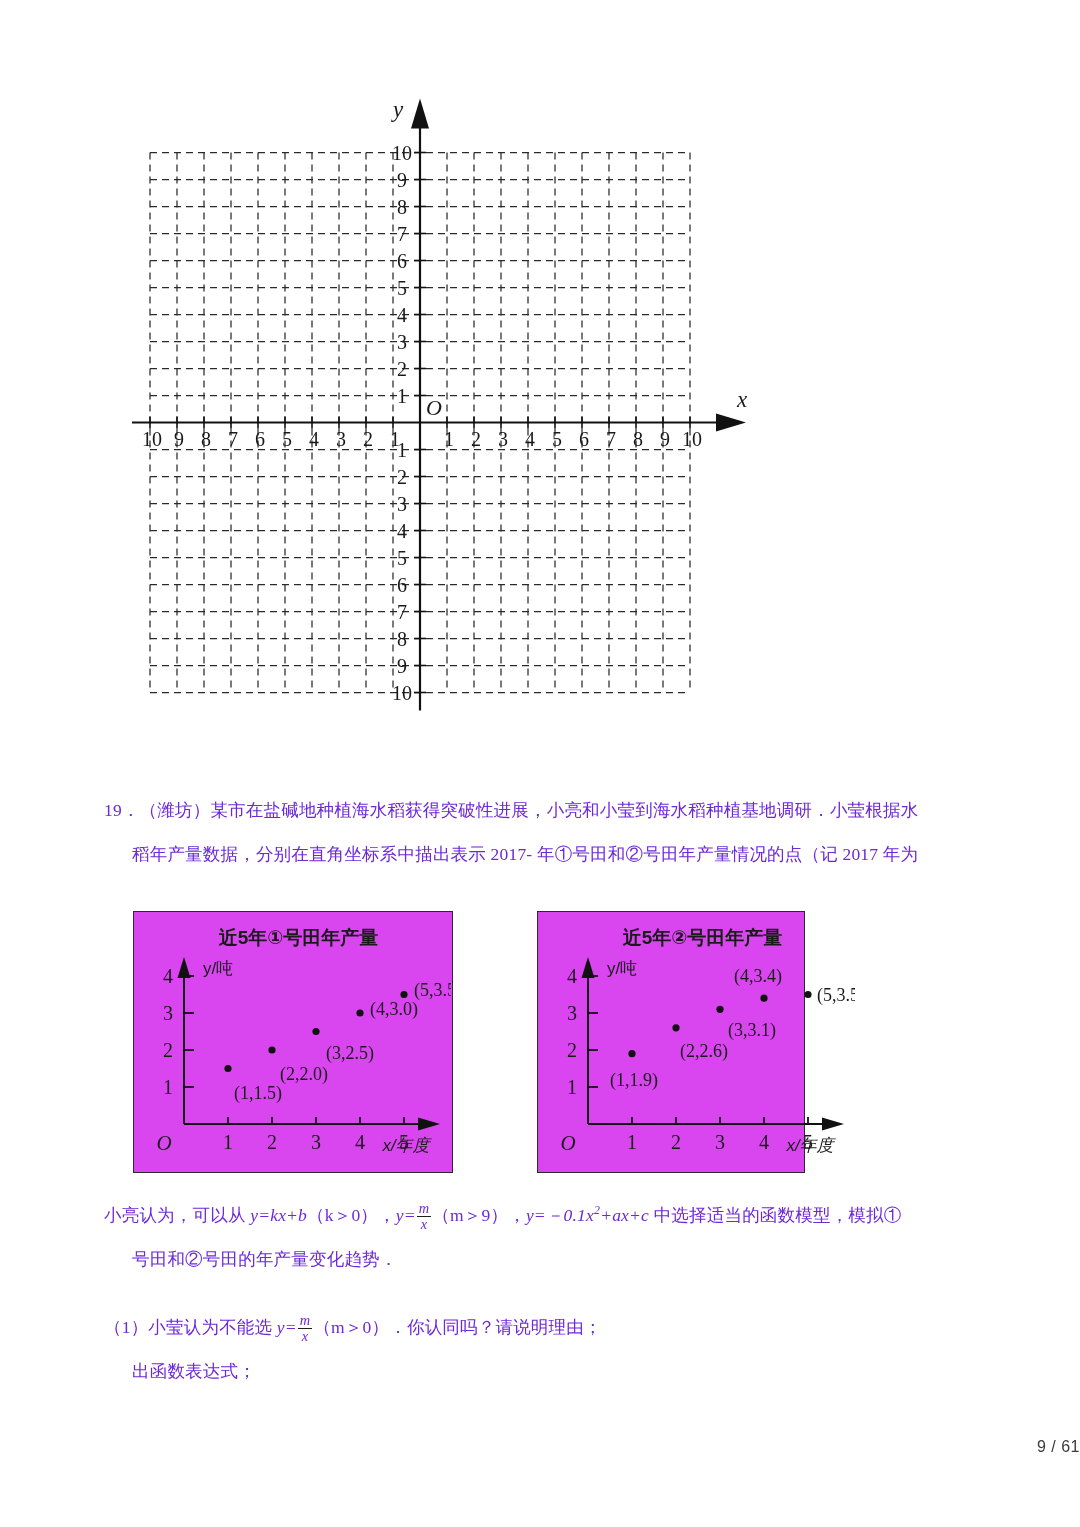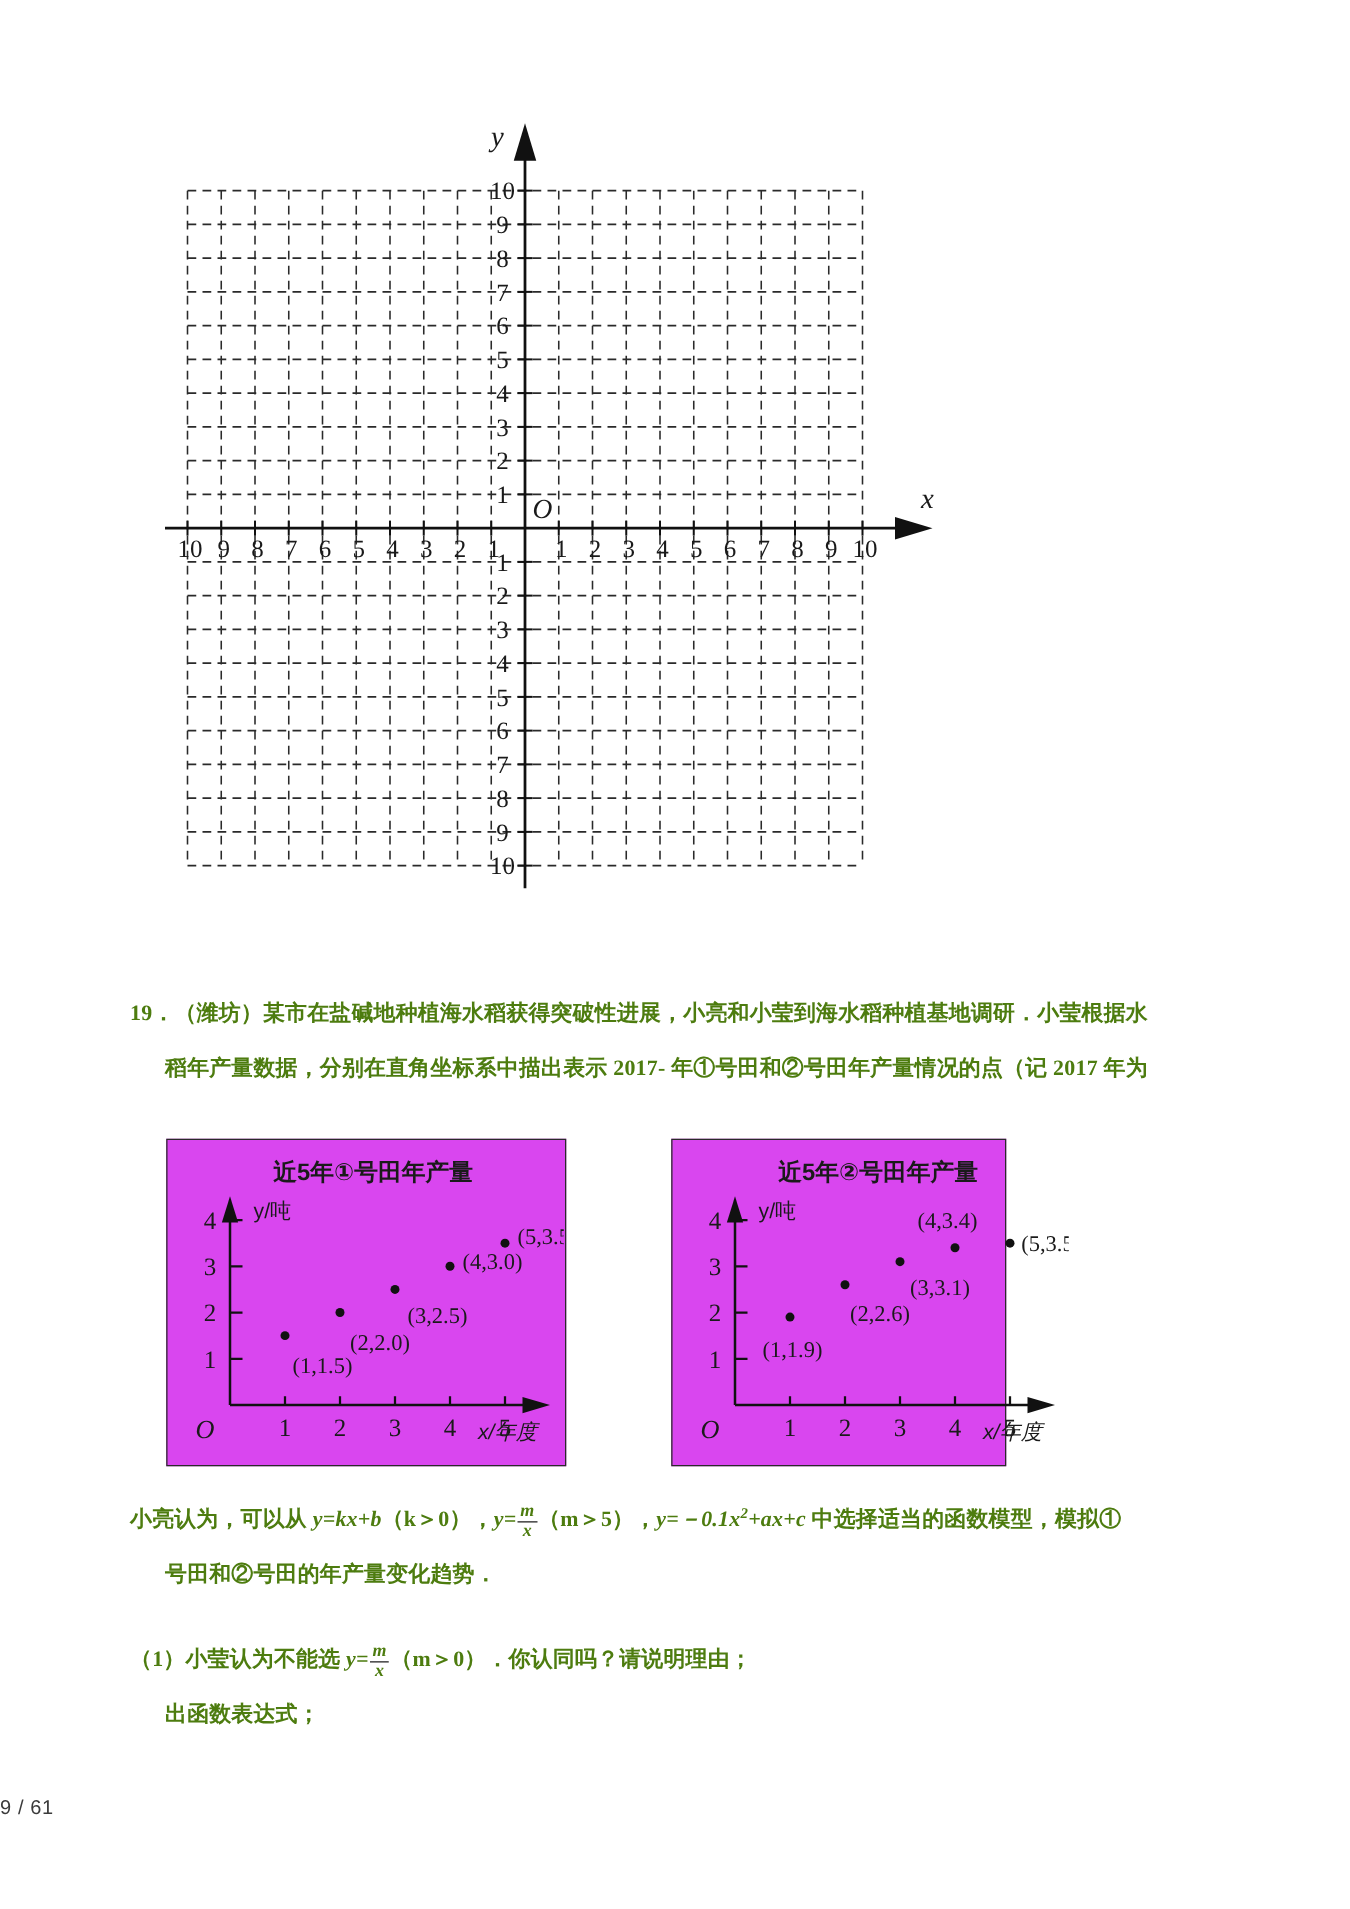--- a/index.html
+++ b/index.html
@@ -31,22 +31,21 @@
     position: absolute;
     left: 104px;
     top: 788px;
     width: 905px;
   }
   .ptext {
     font-size: 17.5px;
     line-height: 44px;
     letter-spacing: 0.2px;
     white-space: nowrap;
-    color: #4d7c0f;
-    font-weight: bold;
+    color: #6d28d9;
   }
   .ptext.indent { padding-left: 28px; }
 
   .mathit {
     font-family: "Liberation Serif", "DejaVu Serif", serif;
     font-style: italic;
     text-align: right;
   }
   sup.exp {
     font-size: 0.68em;
@@ -83,21 +82,21 @@
   #chart-1 { left: 133px; top: 911px; width: 320px; height: 262px; }
   #chart-2 { left: 537px; top: 911px; width: 268px; height: 262px; }
   .chart-svg { display: block; }
 
   
   #page-footer {
     position: absolute;
     left: 0;
     top: 1438px;
     width: 1080px;
-    text-align: left;
+    text-align: right;
     font-family: "Liberation Sans", sans-serif;
     font-size: 16px;
     color: #3b3b3b;
     letter-spacing: 0.5px;
   }
 </style>
 </head>
 <body>
 
 <div id="grid-figure">
@@ -330,21 +329,21 @@
         <text x="220" y="70.2" text-anchor="middle" font-family="&quot;Liberation Serif&quot;,&quot;DejaVu Serif&quot;,serif" fill="#1a1a1a" font-size="18">(4,3.4)</text>
         <circle cx="270" cy="82.5" r="3.6" fill="#111"></circle>
         <text x="279" y="88.5" text-anchor="start" font-family="&quot;Liberation Serif&quot;,&quot;DejaVu Serif&quot;,serif" fill="#1a1a1a" font-size="18">(5,3.5)</text>
       </g>
     </svg>
 </div>
 
 <div class="problem-block" style="top:1188px">
 
   <div class="ptext">
-    <span>小亮认为，可以从 </span><span class="mathit">y=kx+b</span><span>（k＞0），</span><span class="mathit">y=</span><span class="frac"><span class="num">m</span><span class="den">x</span></span><span>（m＞5），</span><span class="mathit">y=－0.1x</span><sup class="exp">2</sup><span class="mathit">+ax+c</span><span> 中选择适当的函数模型，模拟①</span>
+    <span>小亮认为，可以从 </span><span class="mathit">y=kx+b</span><span>（k＞0），</span><span class="mathit">y=</span><span class="frac"><span class="num">m</span><span class="den">x</span></span><span>（m＞9），</span><span class="mathit">y=－0.1x</span><sup class="exp">2</sup><span class="mathit">+ax+c</span><span> 中选择适当的函数模型，模拟①</span>
   </div>
 
   <div class="ptext indent">号田和②号田的年产量变化趋势．</div>
 
   <div class="ptext" style="margin-top:24px">
     <span>（1）小莹认为不能选 </span><span class="mathit">y=</span><span class="frac"><span class="num">m</span><span class="den">x</span></span><span>（m＞0）．你认同吗？请说明理由；</span>
   </div>
 
 
   <div class="ptext indent">出函数表达式；</div>

